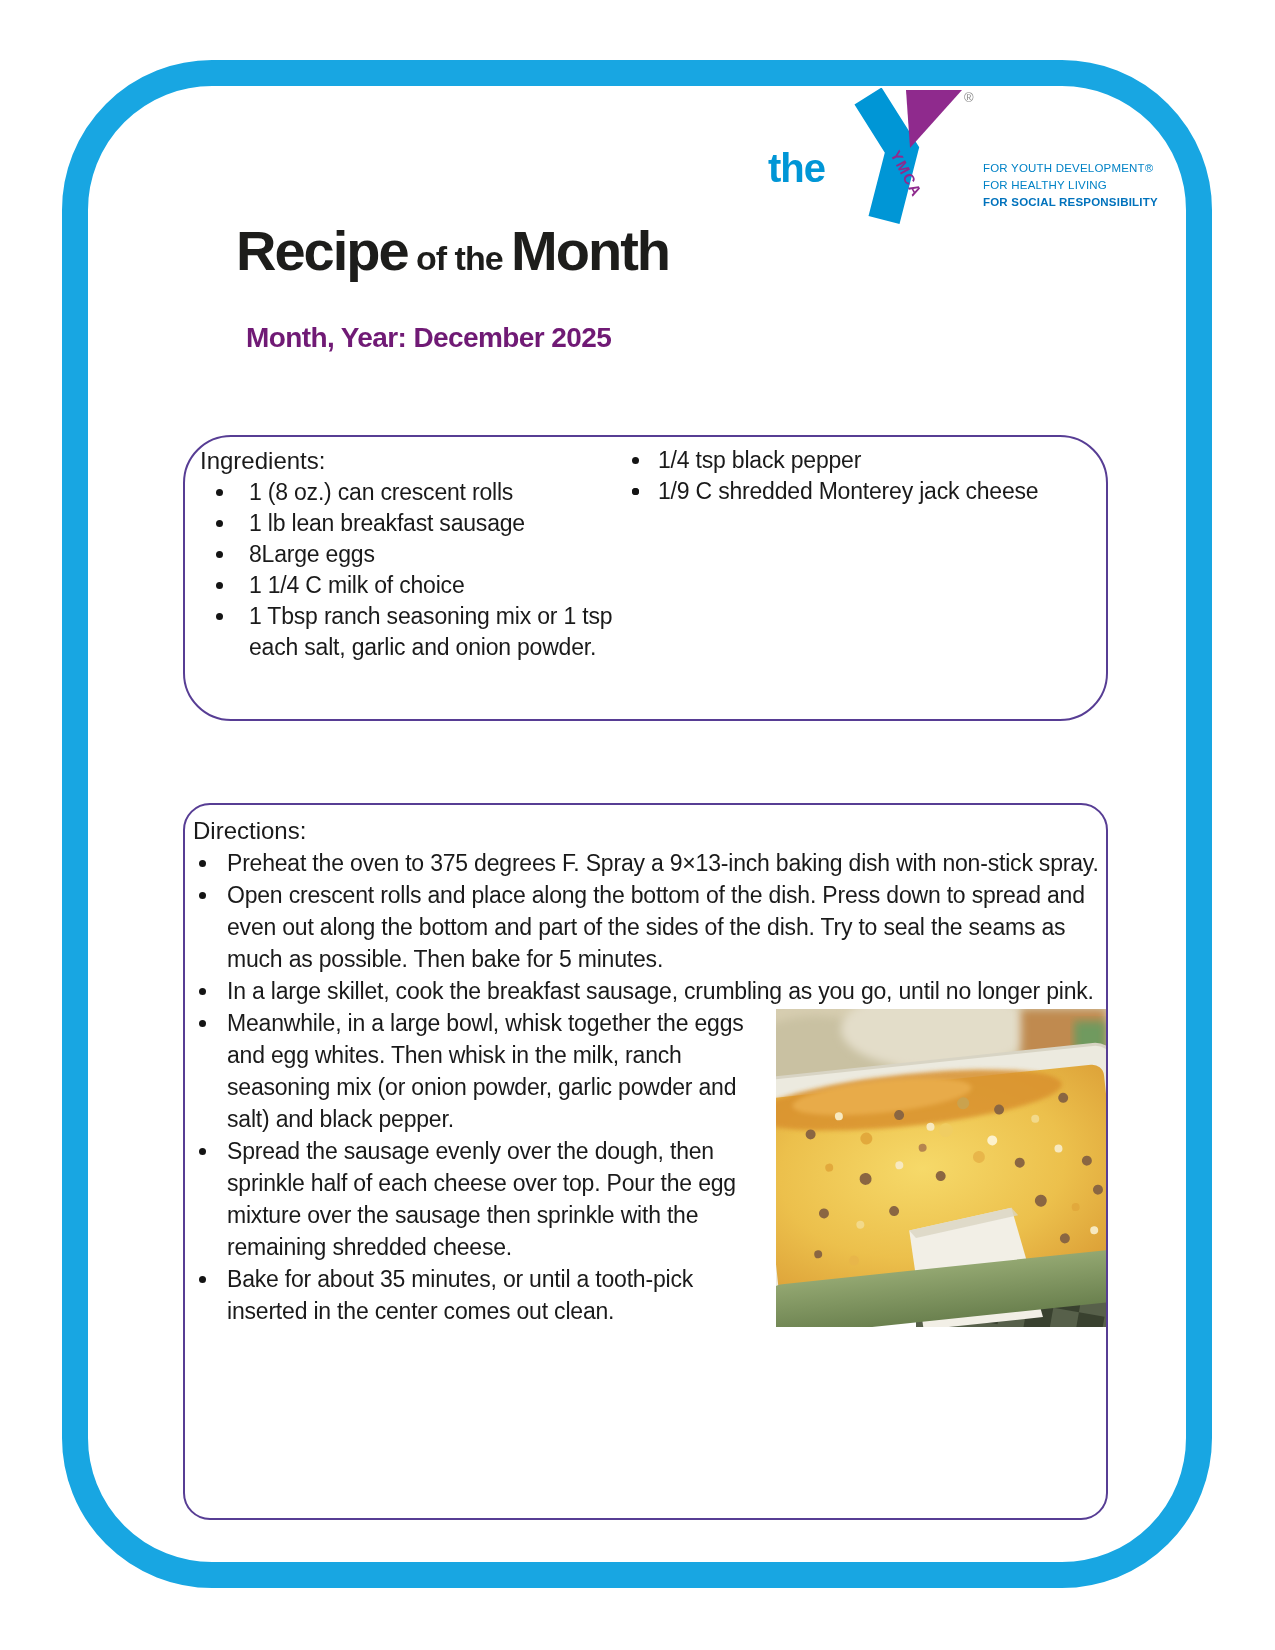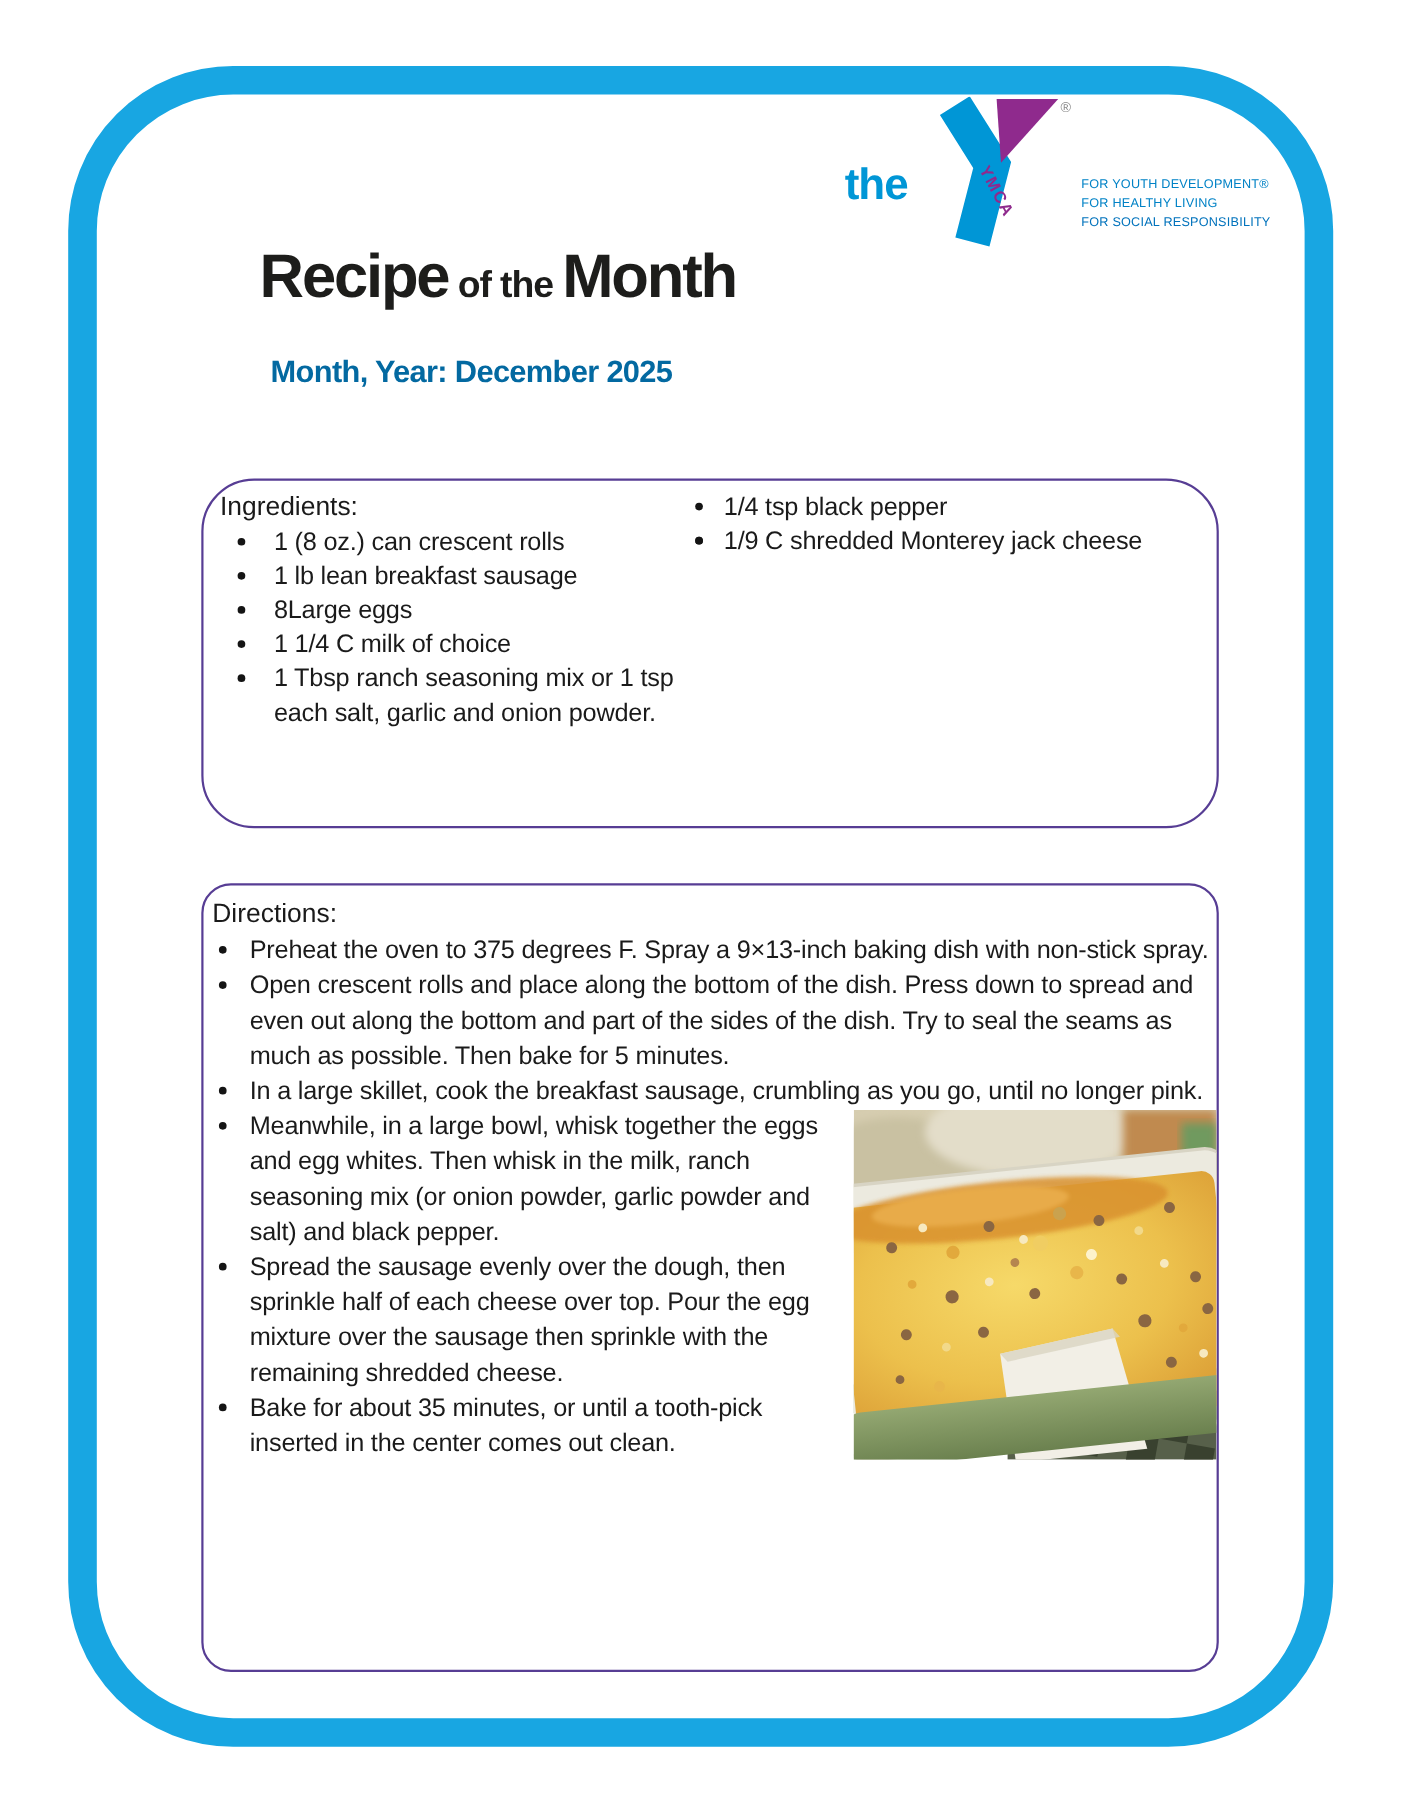--- a/index.html
+++ b/index.html
@@ -16,35 +16,35 @@
   .logo{position:absolute;left:768px;top:88px;width:330px;height:140px;}
   .logo .the{
     position:absolute;left:0px;top:58px;font-size:40px;font-weight:bold;
     color:#0096d6;letter-spacing:-1px;
   }
   .logo .ysvg{position:absolute;left:78px;top:0px;}
   .taglines{
     position:absolute;left:215px;top:72px;font-size:11.5px;line-height:17px;
     color:#0082c6;letter-spacing:0.2px;white-space:nowrap;
   }
-  .taglines .t3{font-weight:normal;color:#0072bc;}
+  .taglines .t3{font-weight:bold;color:#0072bc;}
   
   .title{position:absolute;left:236px;top:218px;white-space:nowrap;color:#1d1d1b;}
   .t-big{font-size:56px;font-weight:bold;letter-spacing:-2px;}
   .t-small{font-size:34px;font-weight:bold;letter-spacing:-1px;}
   .meta{
     position:absolute;left:246px;top:318px;font-size:28px;font-weight:bold;
-    letter-spacing:-0.6px;line-height:39px;color:#0369a1;white-space:nowrap;
+    letter-spacing:-0.6px;line-height:39px;color:#701a75;white-space:nowrap;
   }
   
   .panel{
     position:absolute;left:183px;width:925px;border:2px solid #573d94;
     border-radius:48px;box-sizing:border-box;background:#ffffff;
   }
-  .panel.ingredients{top:435px;height:318px;padding:8px 18px 8px 15px;}
+  .panel.ingredients{top:435px;height:286px;padding:8px 18px 8px 15px;}
   .panel.directions{top:803px;height:717px;padding:10px 0 0 8px;border-radius:27px;}
   .panel-heading{font-size:24px;line-height:32px;color:#1a1a1a;}
   
   ul.blist{list-style:none;margin:0;padding:0;}
   li.b-item{position:relative;font-size:23px;line-height:31px;letter-spacing:-0.2px;padding-left:49px;}
   li.b-item .dot,li.d-item .dot{
     position:absolute;top:12px;width:7px;height:7px;border-radius:50%;background:#141414;
   }
   li.b-item .dot{left:16px;}
   .ing-cols{display:flex;align-items:flex-start;}

